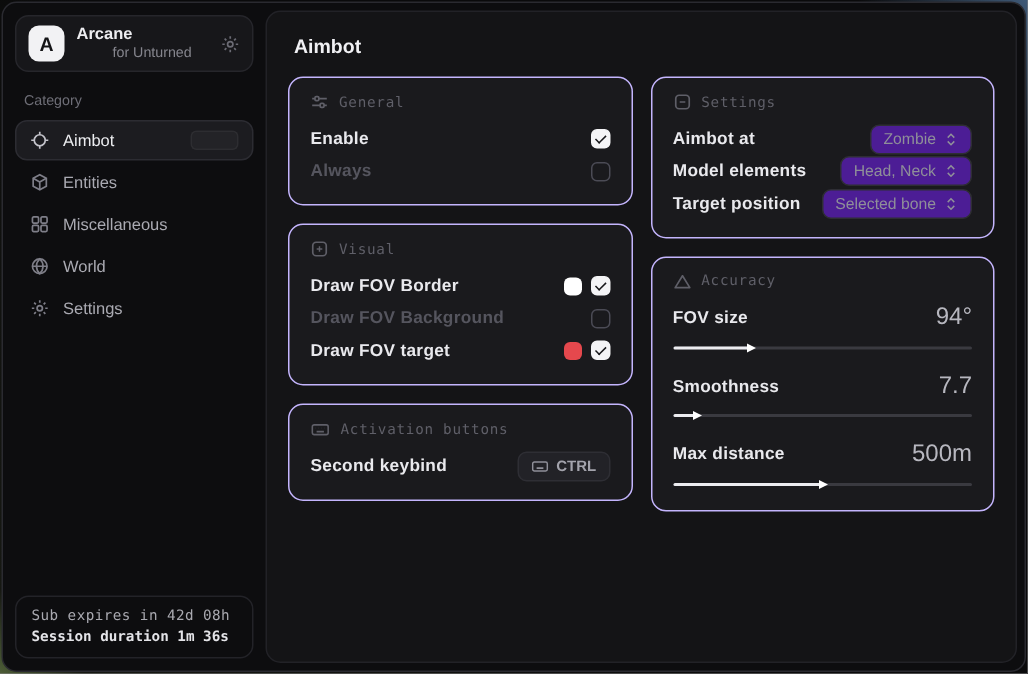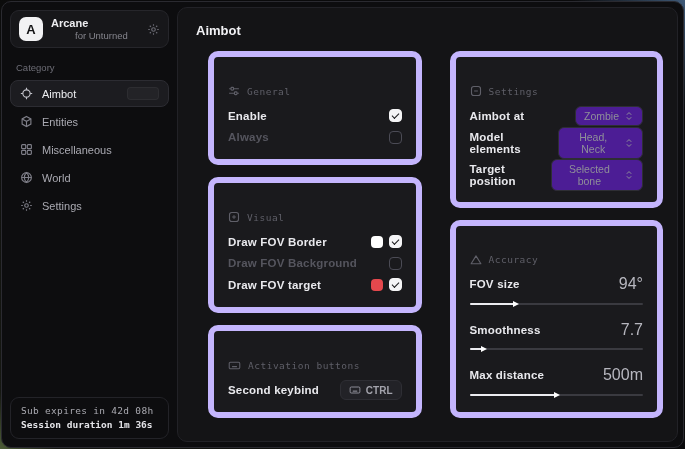--- a/index.html
+++ b/index.html
@@ -57,23 +57,22 @@
   
   .panel {
     flex: 1; margin: 5px 5px 5px 0; background: #141416;
     border: 1px solid #222227; border-radius: 10px; padding: 13px 14px;
     overflow: hidden;
   }
   .page-title { font-size: 13px; font-weight: 700; color: #f1f1f4; margin: 2px 0 13px 4px; }
   .columns { display: flex; gap: 12px; align-items: flex-start; }
   .col { flex: 1; display: flex; flex-direction: column; gap: 12px; min-width: 0; }
   .card {
-    background: #1a1a1d; border: 6px solid #c4b5fd; border-radius: 10px;
-    padding: 28px 14px 11px 14px;
-    margin-left: 16px;
+    background: #1a1a1d; border: 1px solid #c4b5fd; border-radius: 10px;
+    padding: 10px 14px 11px 14px;
   }
   .section-header {
     display: flex; align-items: center; gap: 7px;
     font-family: "DejaVu Sans Mono", monospace;
     font-size: 9.5px; color: #5f5f68; letter-spacing: 0.5px; margin-bottom: 8px;
   }
   .section-header .icon { display: flex; color: #5f5f68; }
   .row {
     display: flex; align-items: center; justify-content: space-between;
     min-height: 21.5px; gap: 4px;

